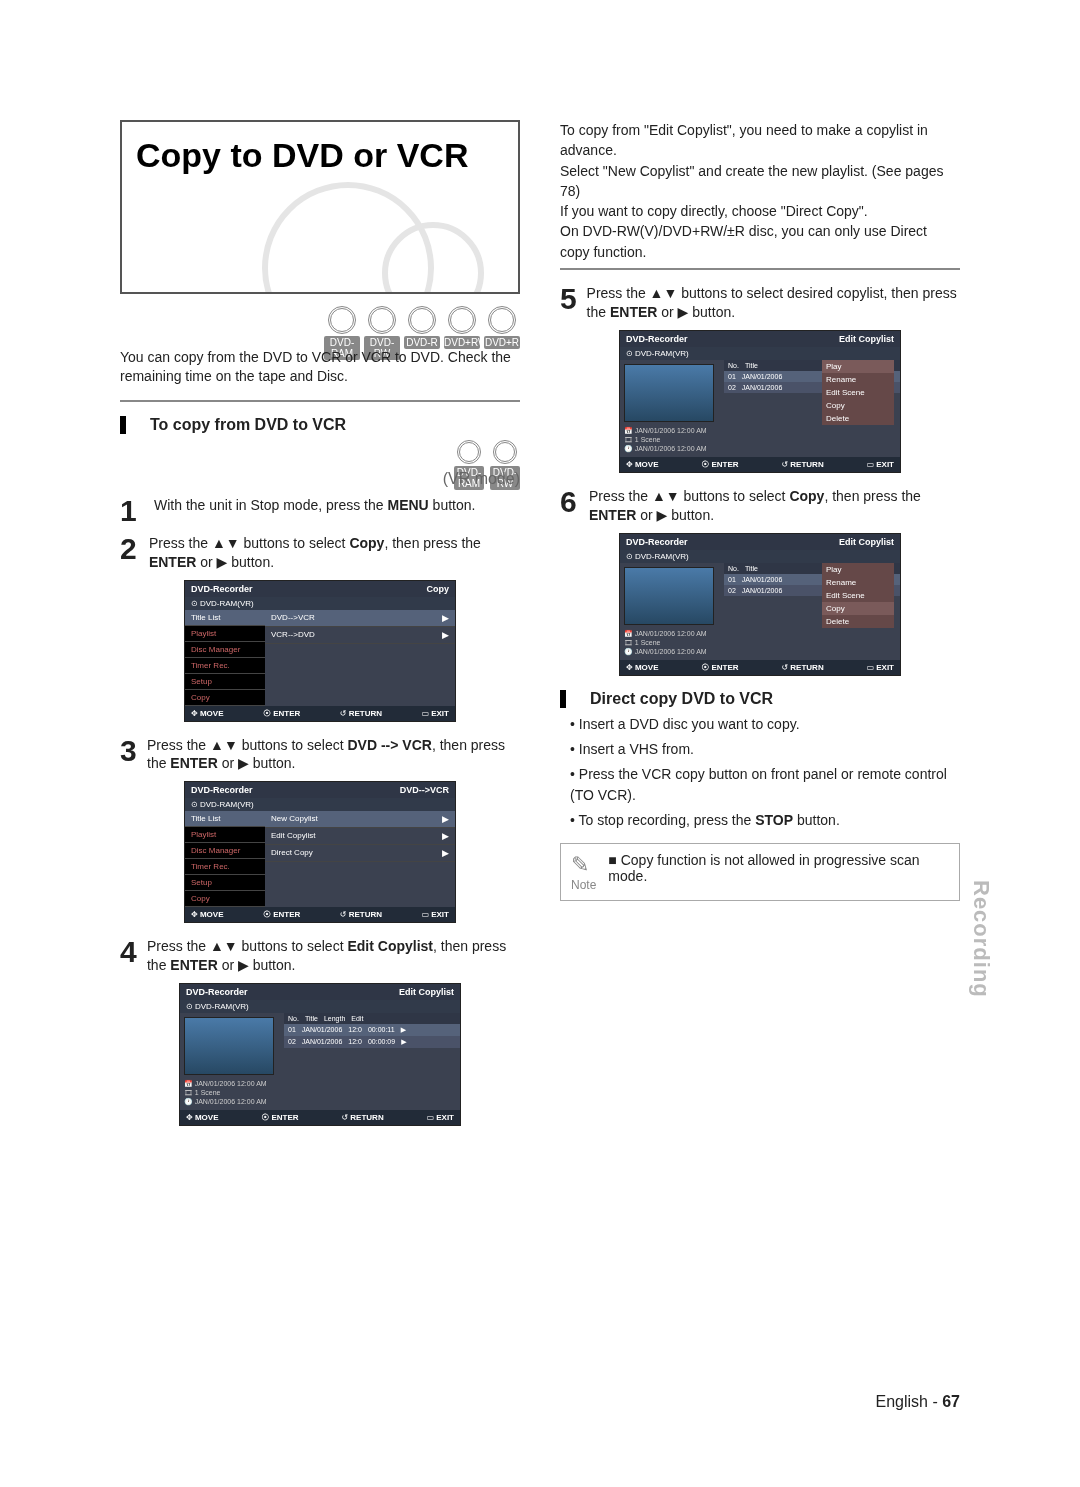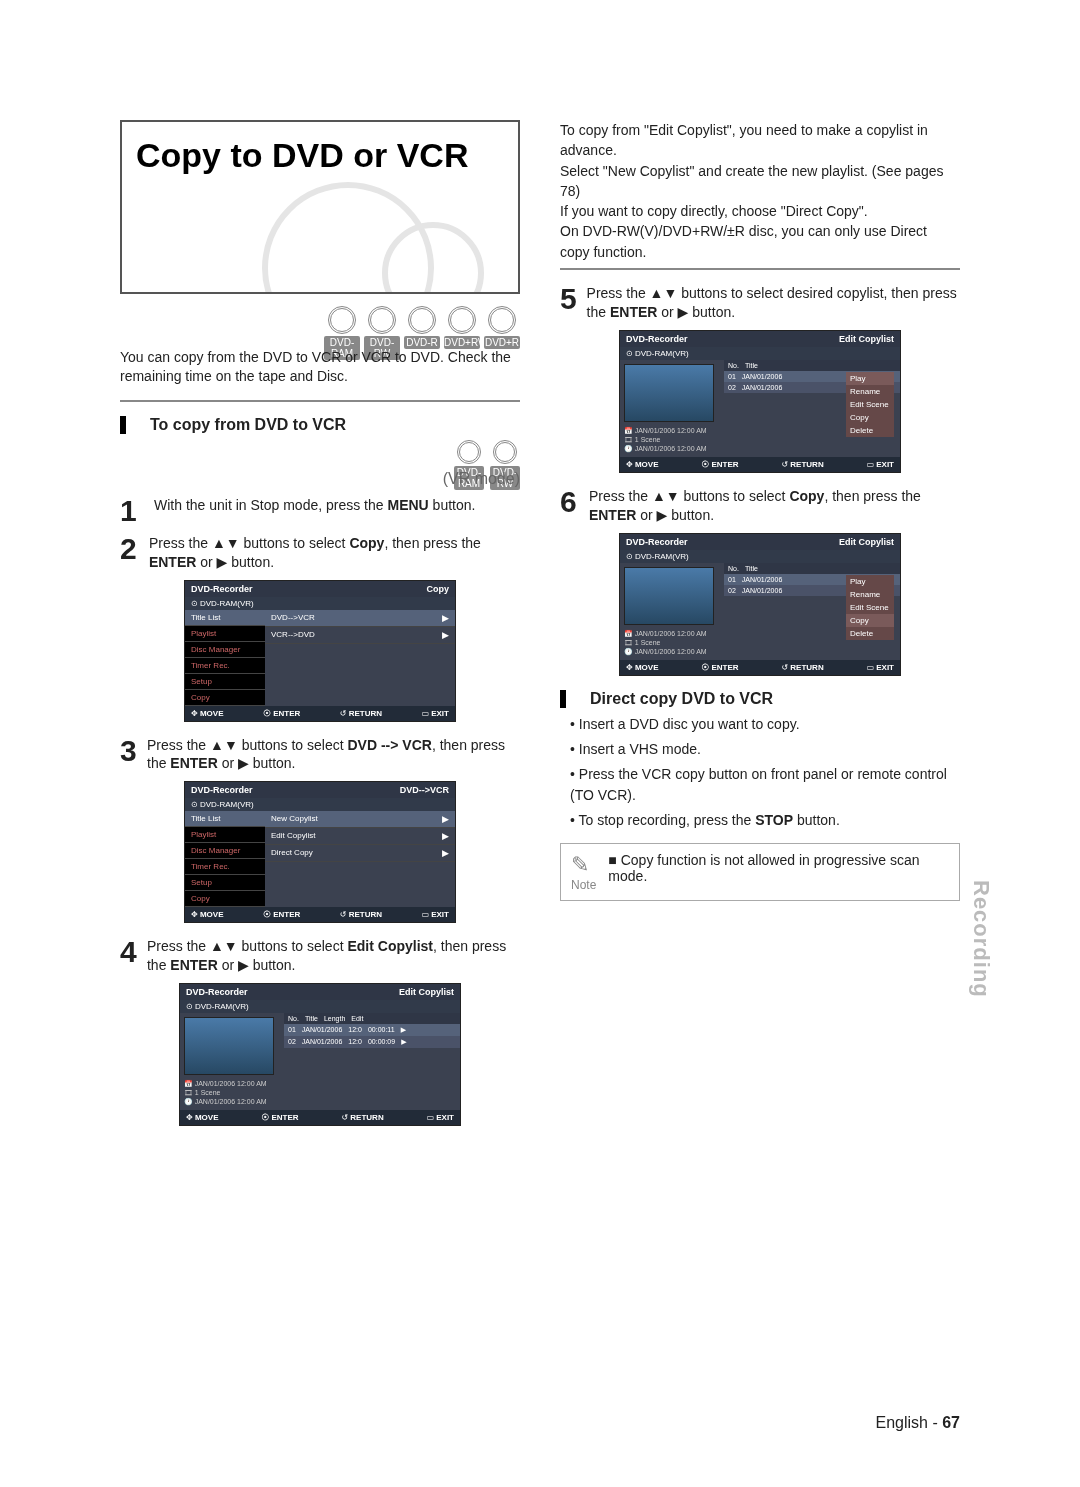--- a/index.html
+++ b/index.html
@@ -50,32 +50,32 @@
   .scr2 .b2{display:flex;}
   .scr2 .left{width:96px;padding:4px;}
   .scr2 .thumb{width:88px;height:56px;background:linear-gradient(#4a7aa8,#274863);border:1px solid #222;margin-bottom:4px;}
   .scr2 .meta{font-size:7px;color:#ccc;line-height:1.3;}
   .scr2 .right{flex:1;}
   .scr2 .cols2{display:flex;font-size:7px;background:#2f3646;padding:2px 4px;gap:6px;}
   .scr2 .trow{display:flex;font-size:7px;padding:2px 4px;gap:6px;background:#55627a;}
   .scr2 .trow2{display:flex;font-size:7px;padding:2px 4px;gap:6px;background:#4a5268;}
   .scr2 .trow span,.scr2 .trow2 span,.scr2 .cols2 span{white-space:nowrap;}
   .scr2 .menu{position:relative;}
-  .scr2 .popup{position:absolute;right:6px;top:12px;background:#654848;width:48px;font-size:8px;}
+  .scr2 .popup{position:absolute;right:6px;top:0;background:#654848;width:72px;font-size:8px;}
   .scr2 .popup div{padding:2px 4px;color:#fff;}
   .scr2 .popup div.sel{background:#7a5a5a;}
   .scr2 .foot{background:#222b38;display:flex;gap:6px;padding:3px 6px;font-size:8px;justify-content:space-between;}
   .blk{font-size:14px;line-height:1.45;}
   .bul{font-size:14px;line-height:1.5;margin:4px 0 4px 10px;}
   .bul::before{content:"• ";}
   .notebox{border:1px solid #aaa;padding:8px 10px;display:flex;gap:12px;align-items:flex-start;margin-top:12px;font-size:14px;}
   .notebox .hand{font-size:22px;color:#888;}
   .notebox .nt{font-size:12px;color:#888;}
   .sidetab{position:absolute;right:86px;top:880px;writing-mode:vertical-rl;font-size:22px;font-weight:bold;color:#bbb;letter-spacing:1px;}
-  .footer{position:absolute;bottom:55px;right:120px;font-size:16px;margin-top:36px;}
+  .footer{position:absolute;bottom:76px;right:120px;font-size:16px;margin-top:36px;}
   .footer b{font-weight:bold;}
 </style>
 </head>
 <body>
 
 <div class="page">
   <div class="cols">
 
     <div class="col">
       <div class="titlebox">
@@ -376,21 +376,21 @@
             <span>▭ <b>EXIT</b></span>
           </div>
       </div>
 
       <div class="subh">
         <span class="bar"></span>
         <span>Direct copy DVD to VCR</span>
       </div>
       <div>
           <div class="bul">Insert a DVD disc you want to copy.</div>
-          <div class="bul">Insert a VHS mode.</div>
+          <div class="bul">Insert a VHS from.</div>
           <div class="bul">Press the VCR copy button on front panel or remote control (TO VCR).</div>
           <div class="bul">To stop recording, press the <b>STOP</b> button.</div>
         </div>
 
       <div class="notebox">
         <div>
           <div class="hand">✎</div>
           <div class="nt">Note</div>
         </div>
         <div>■ <span>Copy function is not allowed in progressive scan mode.</span></div>

